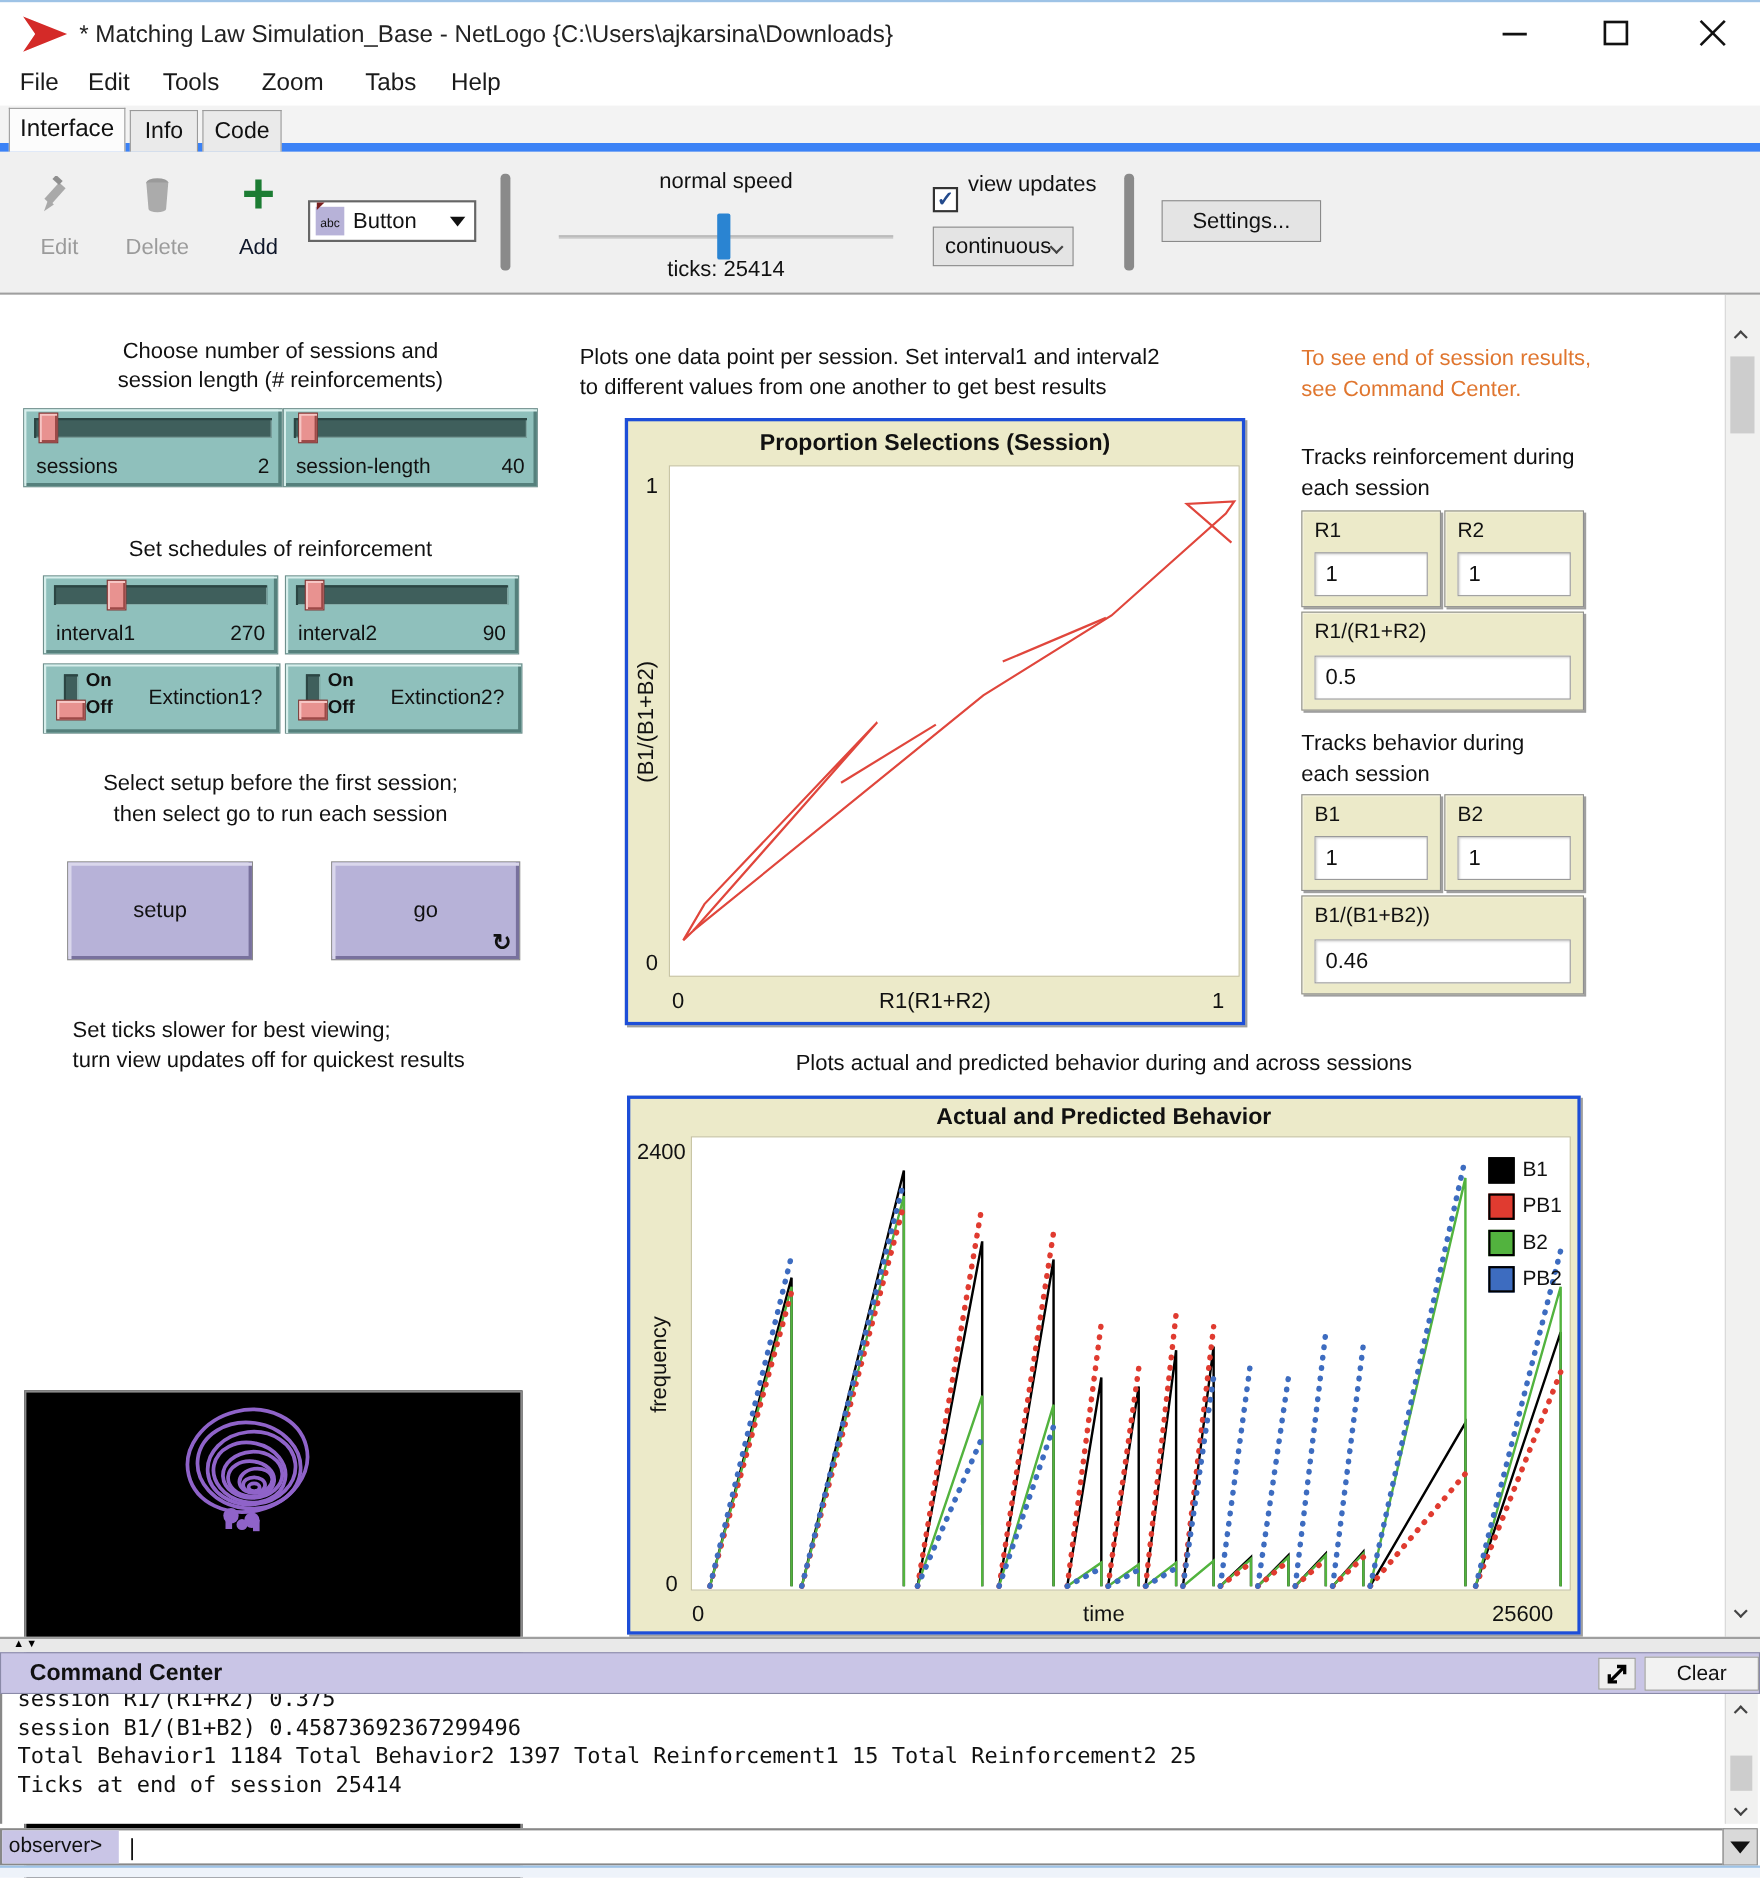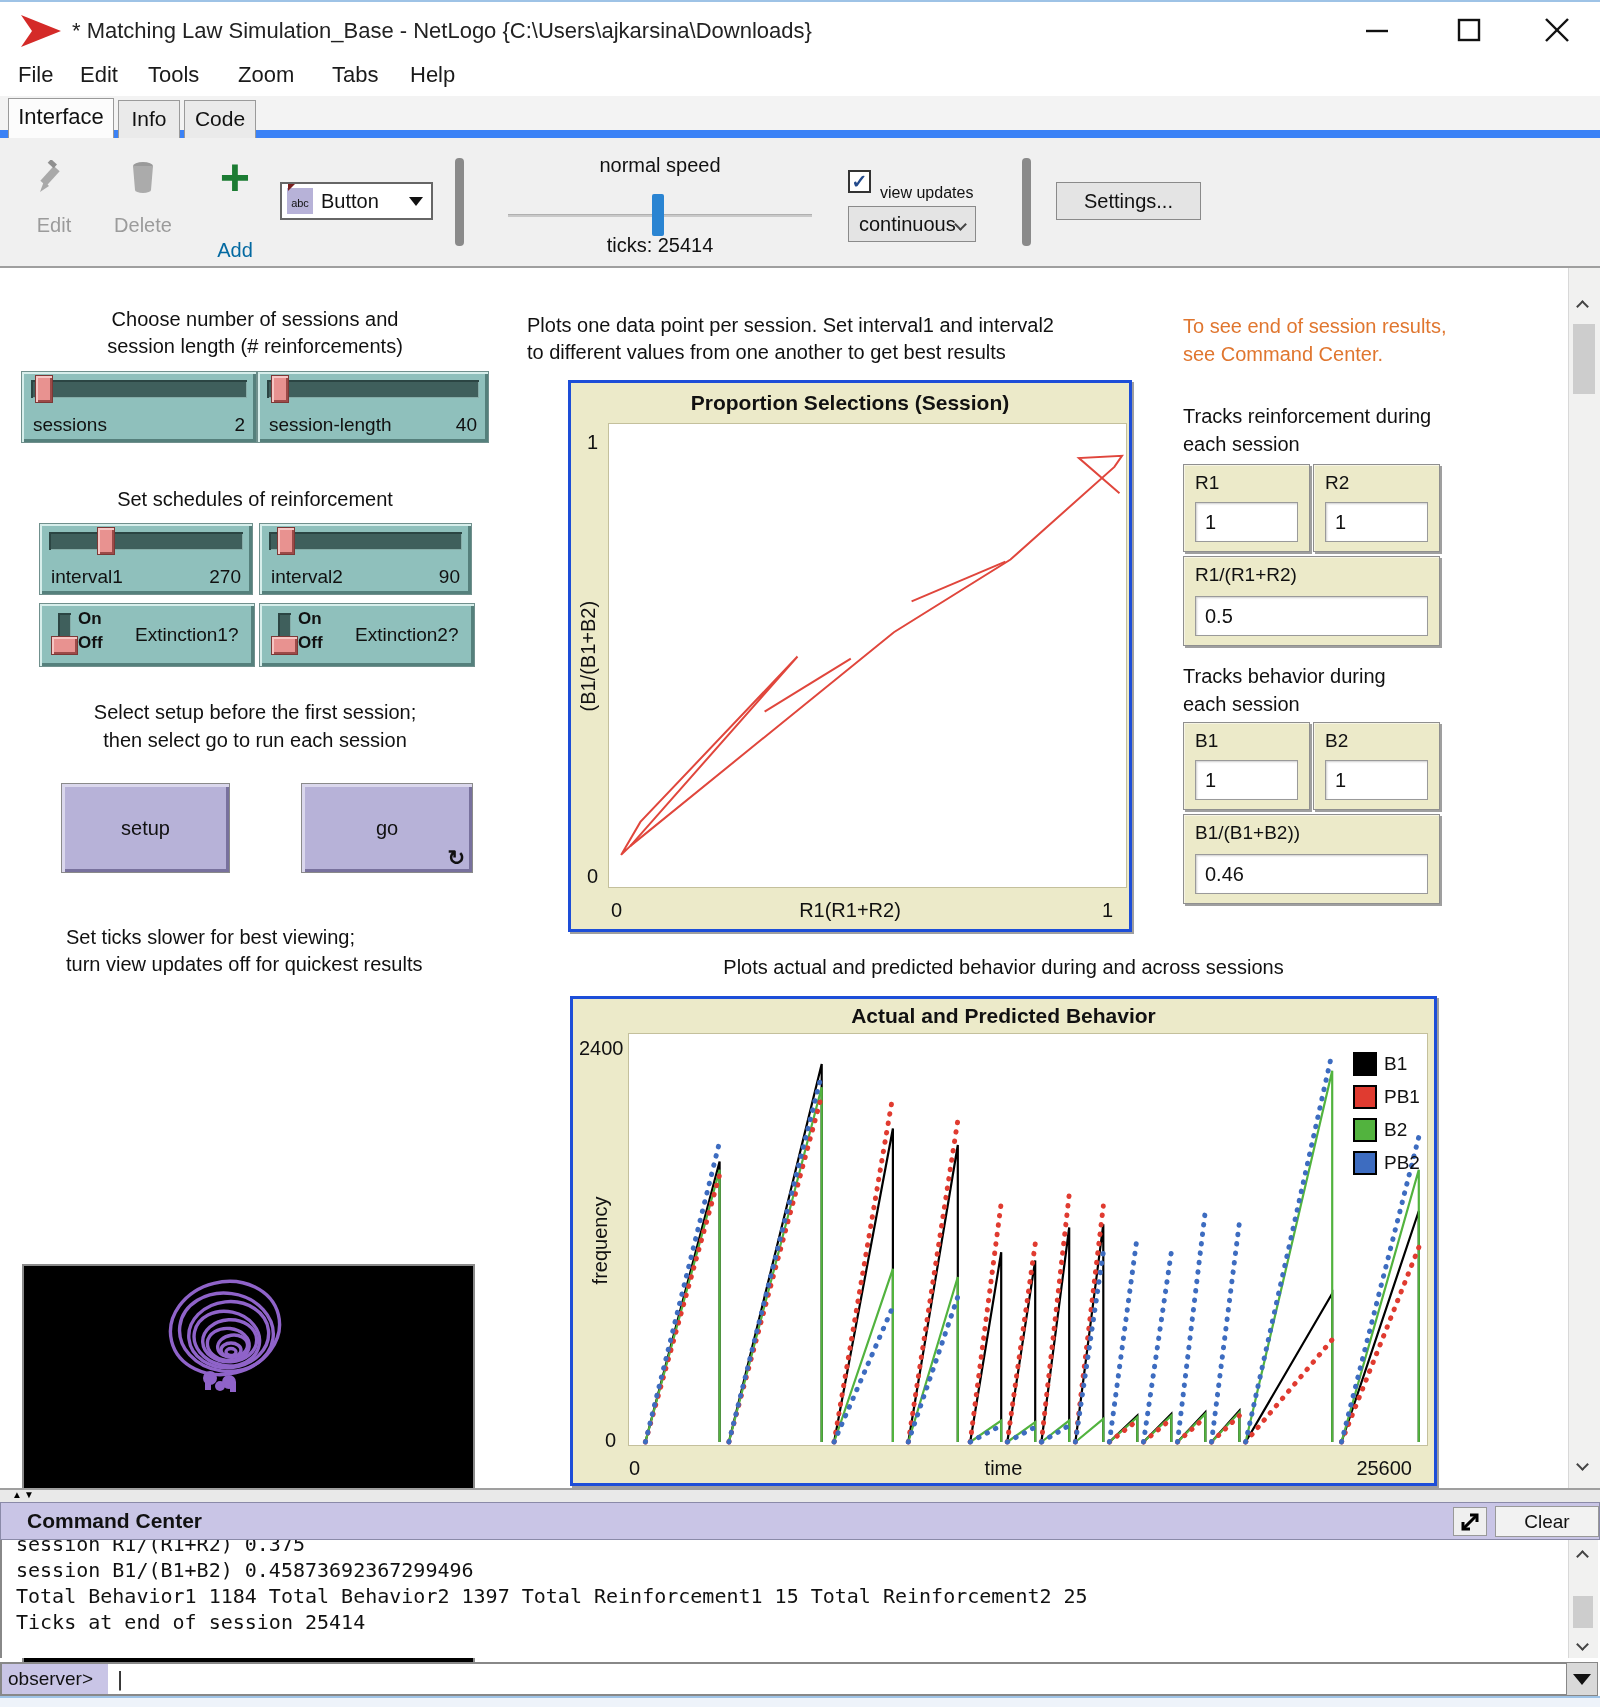--- a/index.html
+++ b/index.html
@@ -14,21 +14,21 @@
   #menubar { position:absolute; left:0; top:58px; width:1600px; height:38px; background:#fff; }
   .menu-item { position:absolute; top:4px; font-size:22px; color:#1a1a1a; }
   #tabbar { position:absolute; left:0; top:96px; width:1600px; height:42px; background:#f3f3f3; border-bottom:8px solid #3b82f6; }
   .tab { position:absolute; top:4px; height:38px; border:1px solid #9a9a9a; border-bottom:none;
          background:#eaeaea; font-size:21px; text-align:center; line-height:36px; }
   .tab.active { background:#fcfcfc; height:40px; top:2px; font-size:22px; }
 
   
   #toolbar { position:absolute; left:0; top:138px; width:1600px; height:130px; background:#f0f0f0; border-bottom:2px solid #9f9f9f; }
   .tool-label { position:absolute; font-size:20px; color:#9b9b9b; text-align:center; }
-  .tool-label.enabled { color:#0369a1;margin-top:25px; }
+  .tool-label.enabled { color:#0f172a; }
   .vsep { position:absolute; width:9px; height:88px; top:20px; background:#8a8a8a; border-radius:4px; }
   #widget-dd { position:absolute; left:280px; top:44px; width:153px; height:38px; background:#fff; border:2px solid #666; display:flex; align-items:center; }
   #widget-dd .abc { width:26px; height:26px; background:#b7b2d8; margin-left:5px; font-size:11px; text-align:center; line-height:30px; position:relative; }
   #widget-dd .abc:before { content:""; position:absolute; left:1px; top:-4px; border-left:7px solid #7a1f1f; border-bottom:7px solid transparent; }
   #widget-dd .ddtext { font-size:20px; margin-left:8px; flex:1; }
   #widget-dd .caret { width:0; height:0; border-left:7px solid transparent; border-right:7px solid transparent; border-top:9px solid #111; margin-right:8px; }
   #speed-track { position:absolute; left:508px; top:76px; width:304px; height:3px; background:#c9c9c9; border-top:1px solid #b0b0b0; }
   #speed-handle { position:absolute; left:652px; top:56px; width:12px; height:42px; background:#2a84d2; border-radius:2px; }
   #chk-box { position:absolute; left:848px; top:32px; width:23px; height:23px; background:#fff; border:2px solid #333; font-size:19px; line-height:20px; text-align:center; color:#234a8c; font-weight:bold; }
   #mode-dd { position:absolute; left:848px; top:68px; width:128px; height:36px; background:#e4e4e4; border:1px solid #8a8a8a; display:flex; align-items:center; justify-content:space-between; padding:0 10px; font-size:20px; }
@@ -178,21 +178,21 @@
   </div>
 
   <div class="vsep" style="left:455px"></div>
 
   <div class="abs" style="left:510px;top:16px;width:300px;text-align:center;font-size:20px">normal speed</div>
   <div id="speed-track"></div>
   <div id="speed-handle"></div>
   <div class="abs" style="left:510px;top:96px;width:300px;text-align:center;font-size:20px">ticks: 25414</div>
 
   <div id="chk-box">✓</div>
-  <div class="abs" style="left:880px;top:46px;font-size:16px">view updates</div>
+  <div class="abs" style="left:880px;top:19px;font-size:20px">view updates</div>
   <div id="mode-dd">
     <span>continuous</span>
     <span class="chev down"></span>
   </div>
 
   <div class="vsep" style="left:1022px"></div>
   <div id="settings-btn">Settings...</div>
 </div>
 
 <div id="main">

